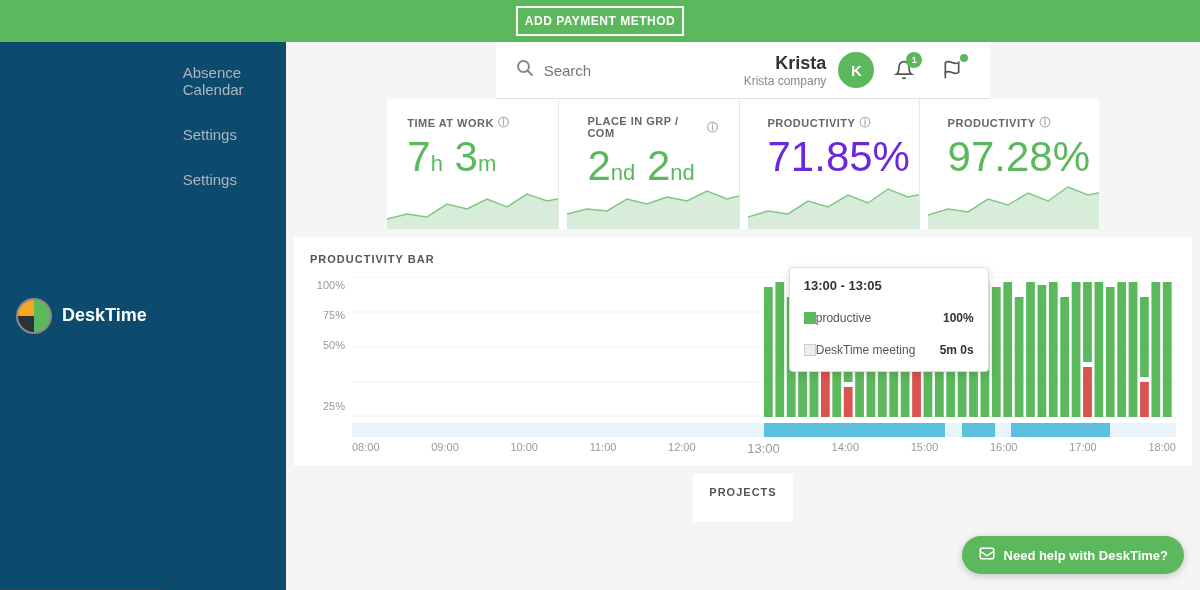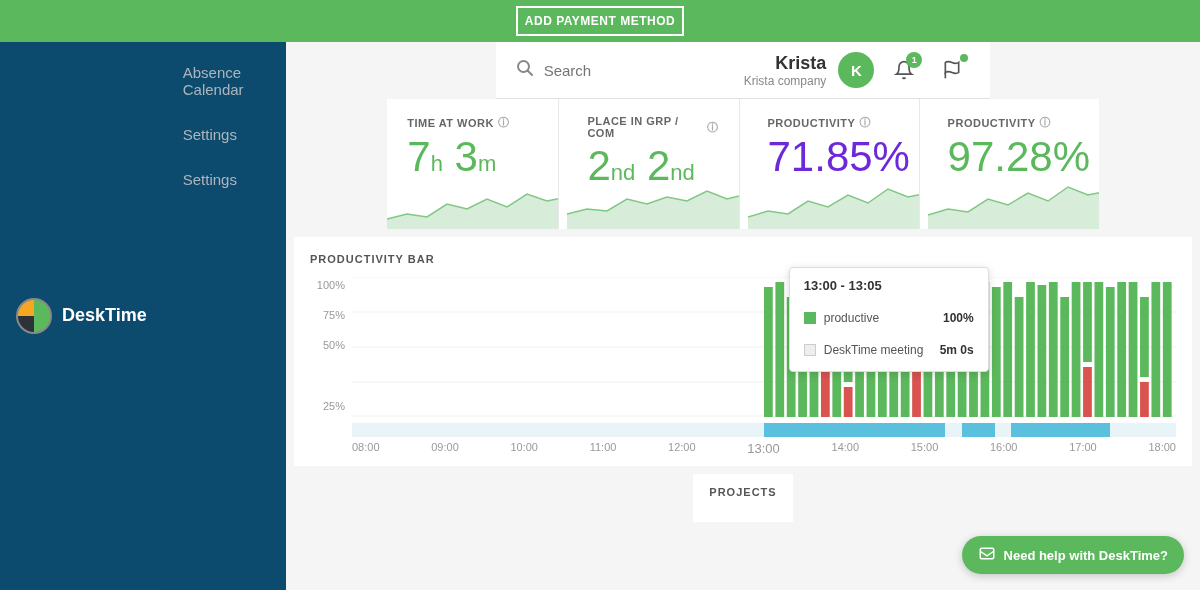--- a/index.html
+++ b/index.html
@@ -45,21 +45,21 @@
     .stat-label { font-size: 11px; color: #666; font-weight: 600; letter-spacing: 0.5px; display: flex; align-items: center; gap: 4px; }
     .stat-info { color: #aaa; font-size: 11px; }
     .stat-value { font-size: 42px; color: #5cb85c; font-weight: 300; margin-top: 6px; line-height: 1; }
     .stat-value span { font-size: 22px; color: #5cb85c; }
     .stat-chart { position: absolute; bottom: 0; left: 0; right: 0; height: 50px; }
     .section-title { font-size: 11px; font-weight: 700; color: #555; letter-spacing: 1px; margin-bottom: 12px; }
 
     
     .tooltip { position: absolute; background: white; border: 1px solid #ddd; border-radius: 4px; padding: 10px 14px; box-shadow: 0 2px 8px rgba(0,0,0,0.15); z-index: 10; font-size: 12px; min-width: 200px; }
     .tooltip-time { font-weight: 700; font-size: 13px; margin-bottom: 8px; color: #333; }
-    .tooltip-row { display: flex; align-items: center; gap: 8px; margin-bottom: 4px; margin-top: 18px; }
+    .tooltip-row { display: flex; align-items: center; margin-bottom: 4px; margin-top: 18px; }
     .tooltip-color { width: 12px; height: 12px; flex-shrink: 0; }
     .tooltip-label { flex: 1; color: #555; }
     .tooltip-val { font-weight: 600; color: #333; }
 
     
     .help-btn { position: fixed; bottom: 16px; right: 16px; background: #5cb85c; color: white; border-radius: 24px; padding: 10px 16px; display: flex; align-items: center; gap: 8px; font-size: 13px; font-weight: 600; cursor: pointer; box-shadow: 0 2px 8px rgba(0,0,0,0.2); }
   </style>
 </head>
 <body>
 

